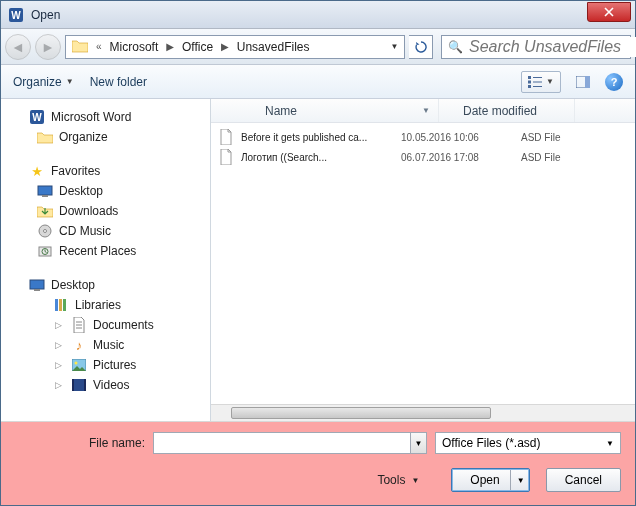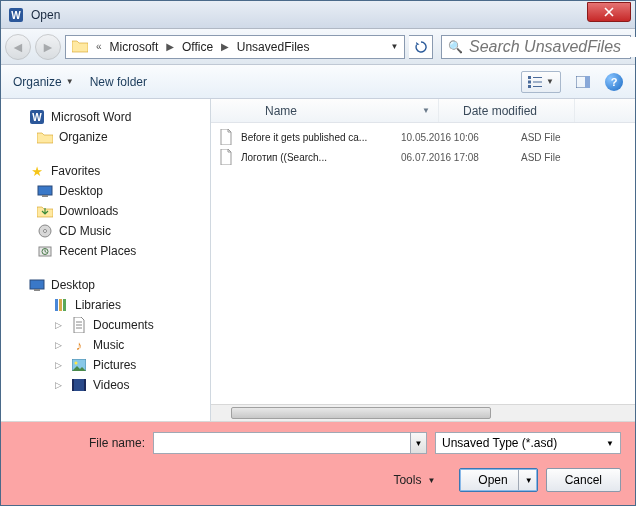--- a/index.html
+++ b/index.html
@@ -52,21 +52,21 @@
 .row-type { width: 80px; color: #555; }
 .hscroll { height: 17px; background: #f0f0f0; border-top: 1px solid #d8d8d8; position: relative; }
 .hthumb { position: absolute; left: 20px; top: 2px; height: 12px; width: 260px; background: linear-gradient(to bottom, #e8e8e8, #c8c8c8); border: 1px solid #a0a0a0; border-radius: 2px; }
 .footer { height: 84px; background: #fca5a5; border-top: 1px solid #d8d8d8; padding: 10px 14px 8px 14px; }
 .fn-row { display: flex; align-items: center; gap: 8px; }
 .fn-label { width: 130px; text-align: right; font-size: 12px; color: #222; }
 .fn-input { flex: 1; height: 22px; border: 1px solid #a0a8b4; background: #fff; padding: 0 6px; font-size: 12px; }
 .fn-input-wrap { flex: 1; display: flex; }
 .fn-drop { width: 16px; height: 22px; border: 1px solid #a0a8b4; border-left: none; background: linear-gradient(to bottom, #f8f8f8, #e0e0e0); display: flex; align-items: center; justify-content: center; font-size: 8px; cursor: pointer; }
 .filter-sel { width: 186px; height: 22px; border: 1px solid #a0a8b4; background: #fff; display: flex; align-items: center; padding: 0 6px; font-size: 12px; cursor: pointer; }
-.btn-row { display: flex; justify-content: flex-end; gap: 8px; margin-top: 14px; }
+.btn-row { display: flex; justify-content: flex-end; gap: 16px; margin-top: 14px; }
 .tools-lbl { font-size: 12px; color: #222; display: flex; align-items: center; gap: 6px; margin-right: 16px; cursor: pointer; }
 .btn { height: 24px; border: 1px solid #8a98aa; background: linear-gradient(to bottom, #fdfdfd, #e4e8ee); font-size: 12px; padding: 0 18px; cursor: pointer; border-radius: 2px; display: flex; align-items: center; }
 .btn.primary { border: 1px solid #3a78b4; box-shadow: 0 0 0 1px #88b8e8 inset; }
 .btn.split { padding-right: 4px; }
 .btn-split-sep { width: 1px; height: 20px; background: #a0a8b4; margin: 0 6px 0 10px; }
 .file-svg { width: 14px; height: 16px; }
 </style>
 </head>
 <body>
 
@@ -314,21 +314,21 @@
   </div>
 
   <div class="footer">
     <div class="fn-row">
       <div class="fn-label">File name:</div>
       <div class="fn-input-wrap">
         <input class="fn-input" style="">
         <div class="fn-drop">▼</div>
       </div>
       <div class="filter-sel">
-        <span>Unsaved Type (*.asd)</span>
+        <span>Office Files (*.asd)</span>
         <span style="margin-left:auto;font-size:8px">▼</span>
       </div>
     </div>
     <div class="btn-row">
       <div class="tools-lbl">
         <span>Tools</span>
         <span style="font-size:8px">▼</span>
       </div>
       <div class="btn primary split">
         <span>Open</span>

